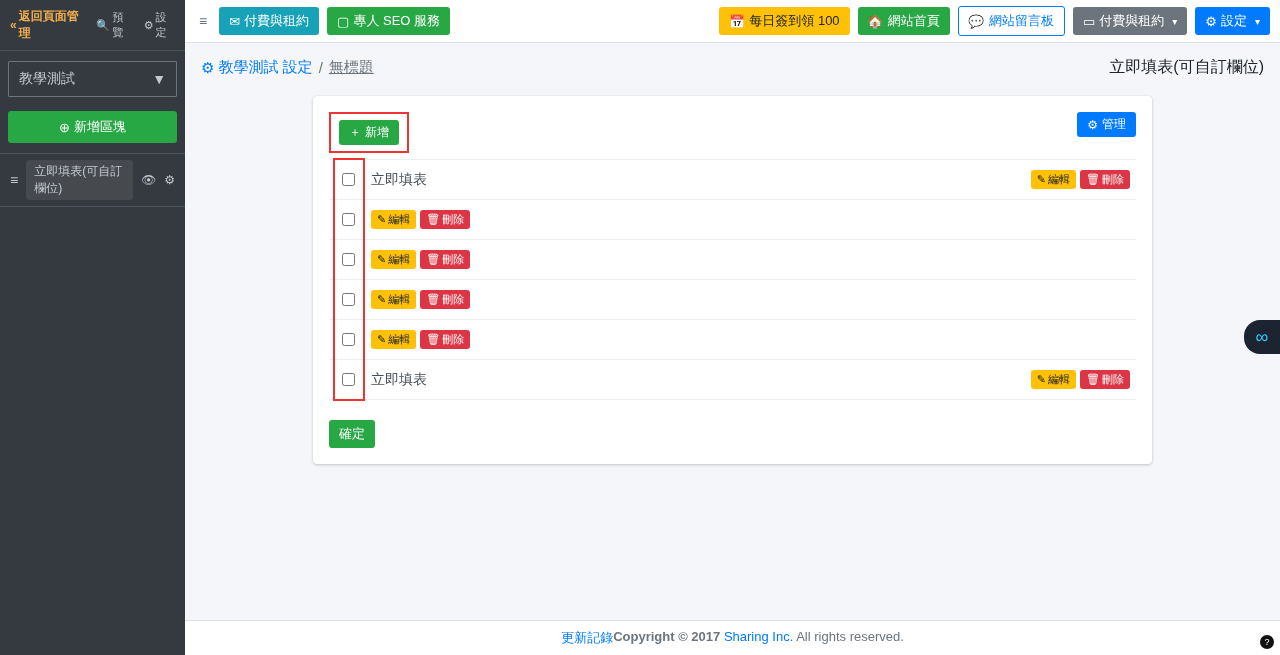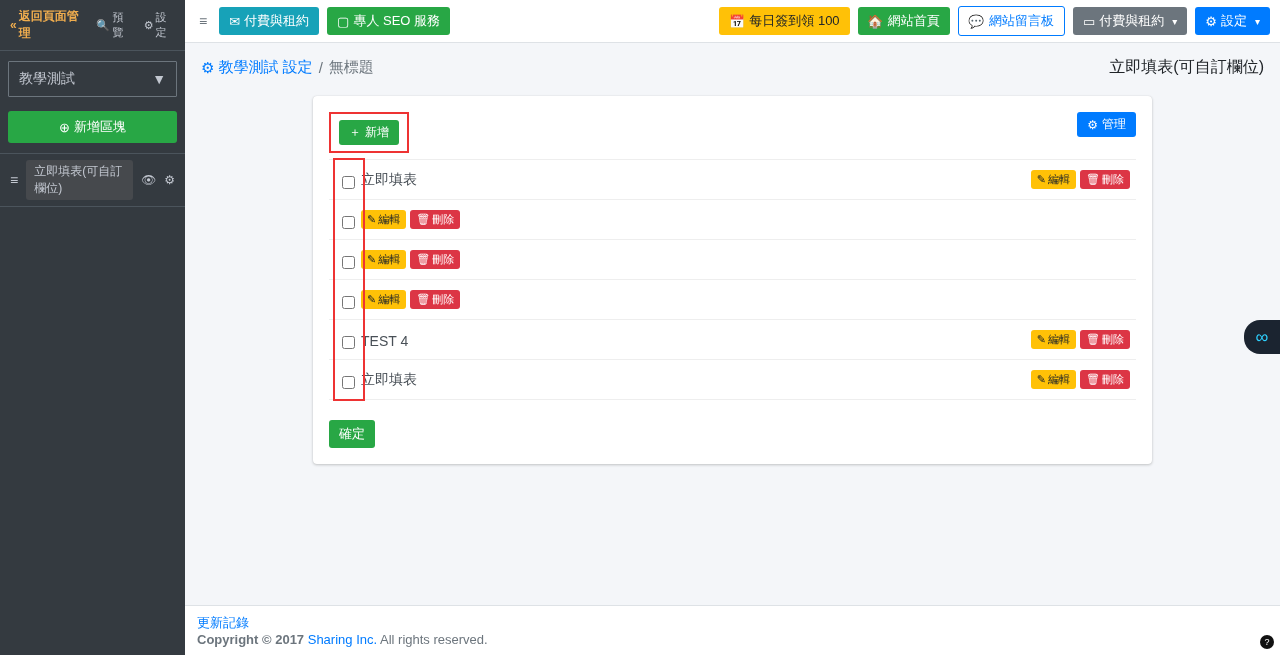--- a/index.html
+++ b/index.html
@@ -30,42 +30,42 @@
 .btn-secondary { background: #6c757d; }
 .btn-outline-blue { background: #fff; color: #007bff; border: 1px solid #007bff; }
 .topbar .spacer { flex: 1; }
 .caret::after { content: "▾"; margin-left: 4px; font-size: 10px; }
 
 
 .crumb-row { display: flex; justify-content: space-between; align-items: center; padding: 14px 16px 8px; }
 .crumb { display: flex; align-items: center; gap: 6px; font-size: 15px; }
 .crumb a { color: #007bff; text-decoration: none; cursor: pointer; display: inline-flex; align-items: center; gap: 4px; }
 .crumb .sep { color: #6c757d; }
-.crumb .current { color: #6c757d; }
+.crumb .current { color: #6c757d; text-decoration: underline; }
 .page-title { font-size: 16px; color: #212529; }
 
 
 .card { background: #fff; margin: 10px 128px 10px 128px; border-radius: 4px; box-shadow: 0 0 1px rgba(0,0,0,.125),0 1px 3px rgba(0,0,0,.2); padding: 16px; }
 .card-toolbar { display: flex; justify-content: space-between; align-items: flex-start; margin-bottom: 6px; }
 .red-box { border: 2px solid #e33; padding: 6px 8px; display: inline-flex; }
 .btn-sm { padding: 4px 10px; font-size: 12px; border-radius: 3px; }
 .list { border-top: 1px solid #eee; }
-.list-row { display: flex; align-items: flex-end; padding: 10px 6px; border-bottom: 1px solid #eee; }
+.list-row { display: flex; align-items: center; padding: 10px 6px; border-bottom: 1px solid #eee; gap: 10px; }
 .list-row .cb-wrap { width: 26px; display: flex; justify-content: center; }
 .list-row .name { flex: 1; font-size: 14px; color: #495057; font-weight: 500; }
 .list-row .actions { display: flex; gap: 4px; }
 .btn-xs { padding: 2px 6px; font-size: 11px; border-radius: 3px; display: inline-flex; align-items: center; gap: 2px; cursor: pointer; color: #fff; }
 .btn-edit { background: #ffc107; color: #212529; }
 .btn-del { background: #dc3545; }
 .list-wrap { position: relative; }
 .red-col-overlay { position: absolute; left: 4px; top: -1px; bottom: -1px; width: 32px; border: 2px solid #e33; pointer-events: none; }
 .card-footer { display: flex; justify-content: flex-start; margin-top: 20px; }
 
 
-.footer { position: absolute; bottom: 0; left: 185px; right: 0; background: #fff; border-top: 1px solid #dee2e6; padding: 8px 12px; display: flex; justify-content: center; font-size: 13px; color: #6c757d; flex-direction: column; }
+.footer { position: absolute; bottom: 0; left: 185px; right: 0; background: #fff; border-top: 1px solid #dee2e6; padding: 8px 32px; display: flex; justify-content: center; font-size: 13px; color: #6c757d; }
 .footer a { color: #007bff; text-decoration: none; }
 
 
 .float-tag { position: absolute; right: 0; top: 320px; background: #1b2430; color: #2ed1ff; border-radius: 16px 0 0 16px; width: 36px; height: 34px; display: flex; align-items: center; justify-content: center; font-size: 18px; cursor: pointer; }
 .dot { position: absolute; right: 6px; bottom: 6px; width: 14px; height: 14px; border-radius: 50%; background: #111; color: #fff; font-size: 9px; display: flex; align-items: center; justify-content: center; }
 </style>
 </head>
 <body>
 
 <div class="app">
@@ -225,21 +225,20 @@
                 <span class="btn-xs btn-del">
                   <span>🗑</span>
                   <span>刪除</span>
                 </span>
               </span>
             </div>
             <div class="list-row">
               <span class="cb-wrap">
                 <input type="checkbox" style="">
               </span>
-              <span class="name">TEST 4</span>
               <span class="actions">
                 <span class="btn-xs btn-edit">
                   <span>✎</span>
                   <span>編輯</span>
                 </span>
                 <span class="btn-xs btn-del">
                   <span>🗑</span>
                   <span>刪除</span>
                 </span>
               </span>

